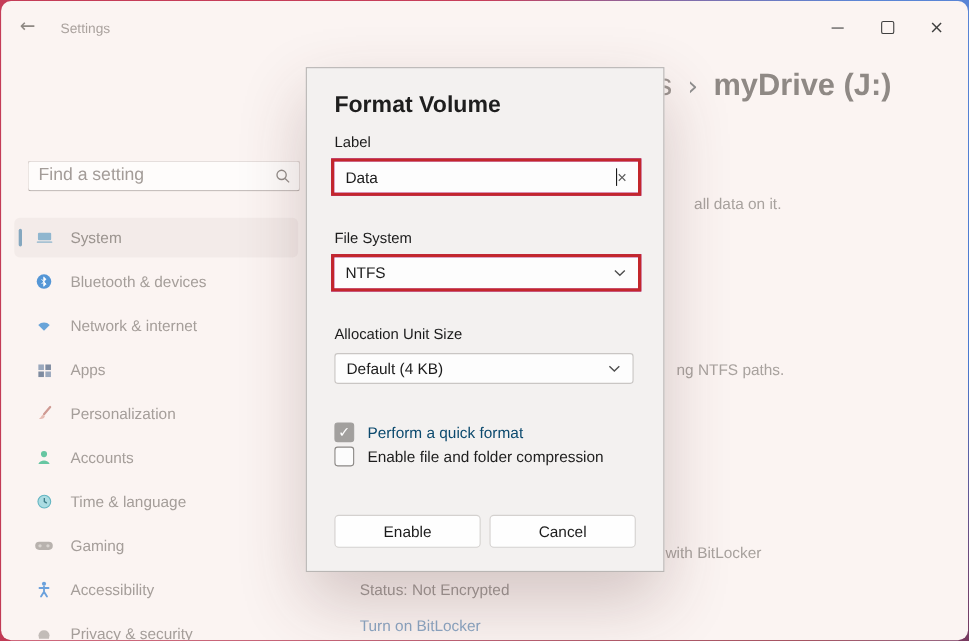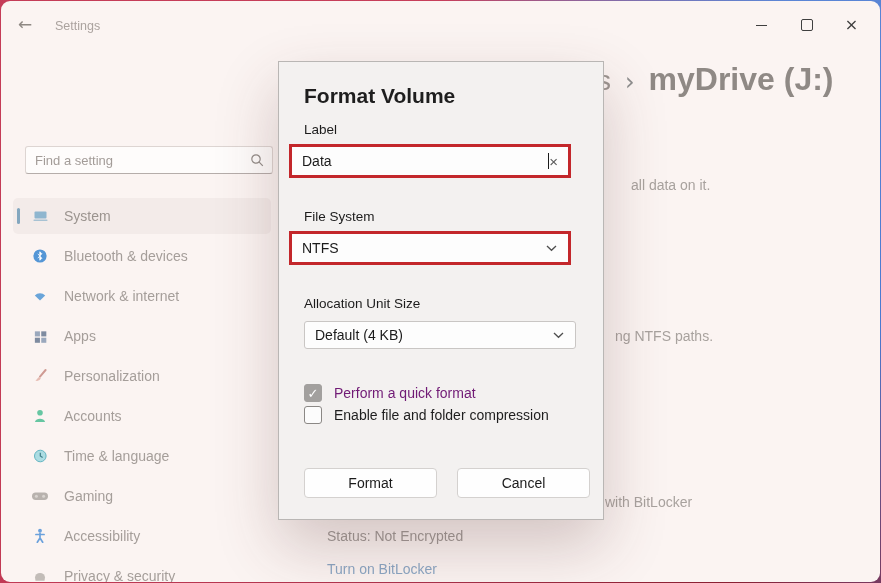--- a/index.html
+++ b/index.html
@@ -19,78 +19,78 @@
   .win-controls{position:absolute;top:10px;right:6px;display:flex;}
   .win-btn{width:45px;height:28px;display:flex;align-items:center;justify-content:center;color:#3f3f3f;}
   .glyph-min{width:11px;height:1px;background:#3f3f3f;display:block;}
   .glyph-max{width:10px;height:10px;border:1.2px solid #3f3f3f;border-radius:2px;display:block;}
   .glyph-close{font-size:16px;line-height:1;font-family:"DejaVu Sans",sans-serif;}
   
   .search-box{position:absolute;left:24px;top:145px;width:246px;height:26px;
     background:#fefcfb;border:1px solid #ddd5d2;border-bottom-color:#b5adaa;border-radius:3px;
     display:flex;align-items:center;}
   .search-input{flex:1;border:none;outline:none;background:transparent;
-    font-size:13px;color:#c2410c;padding:0 6px 0 9px;font-family:inherit;}
+    font-size:16px;color:#c2410c;padding:0 6px 0 9px;font-family:inherit;}
   .search-input::placeholder{color:#a39c98;}
   .search-ico{margin-right:8px;display:flex;}
   .nav{position:absolute;left:12px;top:197px;width:258px;}
   .nav-item{position:relative;height:36px;margin-bottom:4px;border-radius:5px;
     display:flex;align-items:center;gap:15px;padding-left:18px;box-sizing:border-box;
     color:#a59e9a;font-size:14px;cursor:pointer;}
   .nav-item.selected{background:#f3ebe9;color:#9b948f;}
   .sel-bar{position:absolute;left:4px;top:10px;width:3px;height:16px;border-radius:2px;background:#84a7bf;}
   .nav-icon{width:18px;height:17px;display:flex;align-items:center;justify-content:center;flex:0 0 auto;}
   
   .breadcrumb{position:absolute;left:403px;top:60px;display:flex;align-items:baseline;gap:14px;z-index:1;}
   .crumb-parent{font-size:28px;color:#9b9490;}
   .crumb-chev{font-size:24px;color:#8f8f8f;font-family:"DejaVu Sans",sans-serif;}
-  .crumb-current{font-size:32px;font-weight:600;color:#8f8985;}
+  .crumb-current{font-size:28px;font-weight:600;color:#8f8985;}
   .bg-frag{position:absolute;font-size:14px;color:#a8a29e;z-index:1;white-space:nowrap;}
   .frag-1{left:630px;top:176px;}
   .frag-2{left:603px;top:327px;padding-left:11px;}
   .frag-3{left:604px;top:493px;}
   .status-line{position:absolute;left:326px;top:527px;font-size:14px;color:#a09a97;z-index:1;}
   .bitlocker-link{position:absolute;left:326px;top:560px;font-size:14px;color:#8ba6c3;z-index:1;cursor:pointer;}
   
   .dialog{position:absolute;left:277px;top:60px;width:326px;height:459px;z-index:5;
     background:#f3f1f0;border:1px solid #b9b6b4;box-sizing:border-box;
     box-shadow:0 26px 58px rgba(88,48,48,.24);}
   .dlg-title{position:absolute;left:25px;top:22px;font-size:21px;font-weight:600;color:#1e1e1e;}
   .fld-label{position:absolute;left:25px;font-size:13.5px;color:#1c1c1c;}
   .lbl-label{top:60px;}
   .lbl-fs{top:147px;}
   .lbl-aus{top:234px;}
-  .red-frame{position:absolute;left:10px;width:276px;height:28px;border:3px solid #c3272b;background:#a21caf;}
+  .red-frame{position:absolute;left:22px;width:276px;height:28px;border:3px solid #c3272b;background:#a21caf;}
   .frame-label{top:82px;}
   .frame-fs{top:169px;}
   .inner-field{position:absolute;inset:0;display:flex;align-items:center;background:#fdfdfd;}
   .text-input{flex:1;border:none;outline:none;background:transparent;font-size:14px;color:#1b1b1b;
     padding-left:10px;font-family:inherit;}
   .caret{width:1px;height:16px;background:#1b1b1b;margin-left:-2px;}
   .clear-x{margin:0 10px 0 auto;font-size:15px;color:#5b5b5b;cursor:pointer;line-height:1;}
   .dd-value{flex:1;font-size:14px;color:#1b1b1b;padding-left:10px;}
   .dd-chev{margin-right:11px;display:flex;}
   .dropdown{position:absolute;left:25px;top:259px;width:270px;height:26px;border:1px solid #c9c6c4;
     border-radius:3px;background:#fdfdfd;display:flex;align-items:center;cursor:pointer;}
   .chk-row{position:absolute;left:25px;display:flex;align-items:center;gap:12px;cursor:pointer;}
   .chk-1{top:322px;}
   .chk-2{top:344px;}
   .chk-box{width:18px;height:18px;border-radius:3px;box-sizing:border-box;display:flex;
     align-items:center;justify-content:center;}
   .chk-checked-disabled{background:#a2a09e;border:1px solid #a2a09e;color:#fff;font-size:13px;
     font-family:"DejaVu Sans",sans-serif;}
   .chk-unchecked{background:#fcfcfc;border:1px solid #8b8885;}
   .chk-label{font-size:14px;}
-  .chk-label-disabled{color:#701a75;}
+  .chk-label-disabled{color:#0c4a6e;}
   .chk-label-normal{color:#1e1e1e;}
   .dlg-btn{position:absolute;top:406px;height:30px;width:133px;background:#fefefe;
     border:1px solid #d4d1cf;border-radius:4px;font-size:14px;color:#1b1b1b;
     font-family:inherit;cursor:pointer;}
   .btn-format{left:25px;}
-  .btn-cancel{left:178px;}
+  .btn-cancel{left:166px;}
 </style>
 </head>
 <body>
 
 <div class="app">
 
   <span class="back-btn">←</span>
   <span class="app-title">Settings</span>
   <div class="win-controls">
     <div class="win-btn">
@@ -258,17 +258,17 @@
 
     <div class="chk-row chk-1">
       <span class="chk-box chk-checked-disabled">✓</span>
       <span class="chk-label chk-label-disabled">Perform a quick format</span>
     </div>
     <div class="chk-row chk-2">
       <span class="chk-box chk-unchecked"></span>
       <span class="chk-label chk-label-normal">Enable file and folder compression</span>
     </div>
 
-    <button class="dlg-btn btn-format">Format</button>
+    <button class="dlg-btn btn-format">Enable</button>
     <button class="dlg-btn btn-cancel">Cancel</button>
   </div>
 
 </div>
 
 </body></html>

